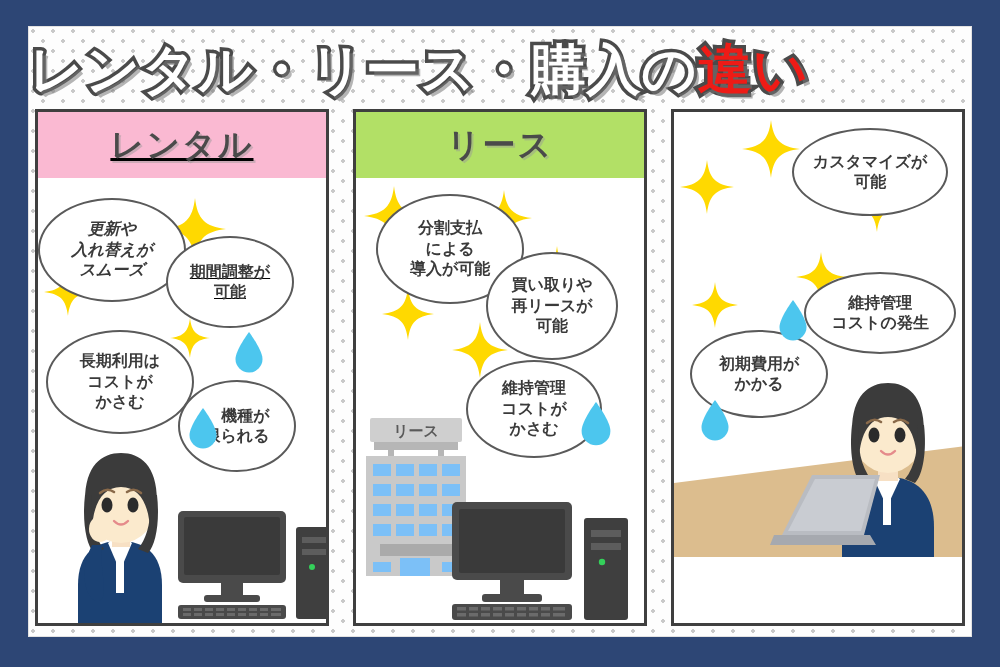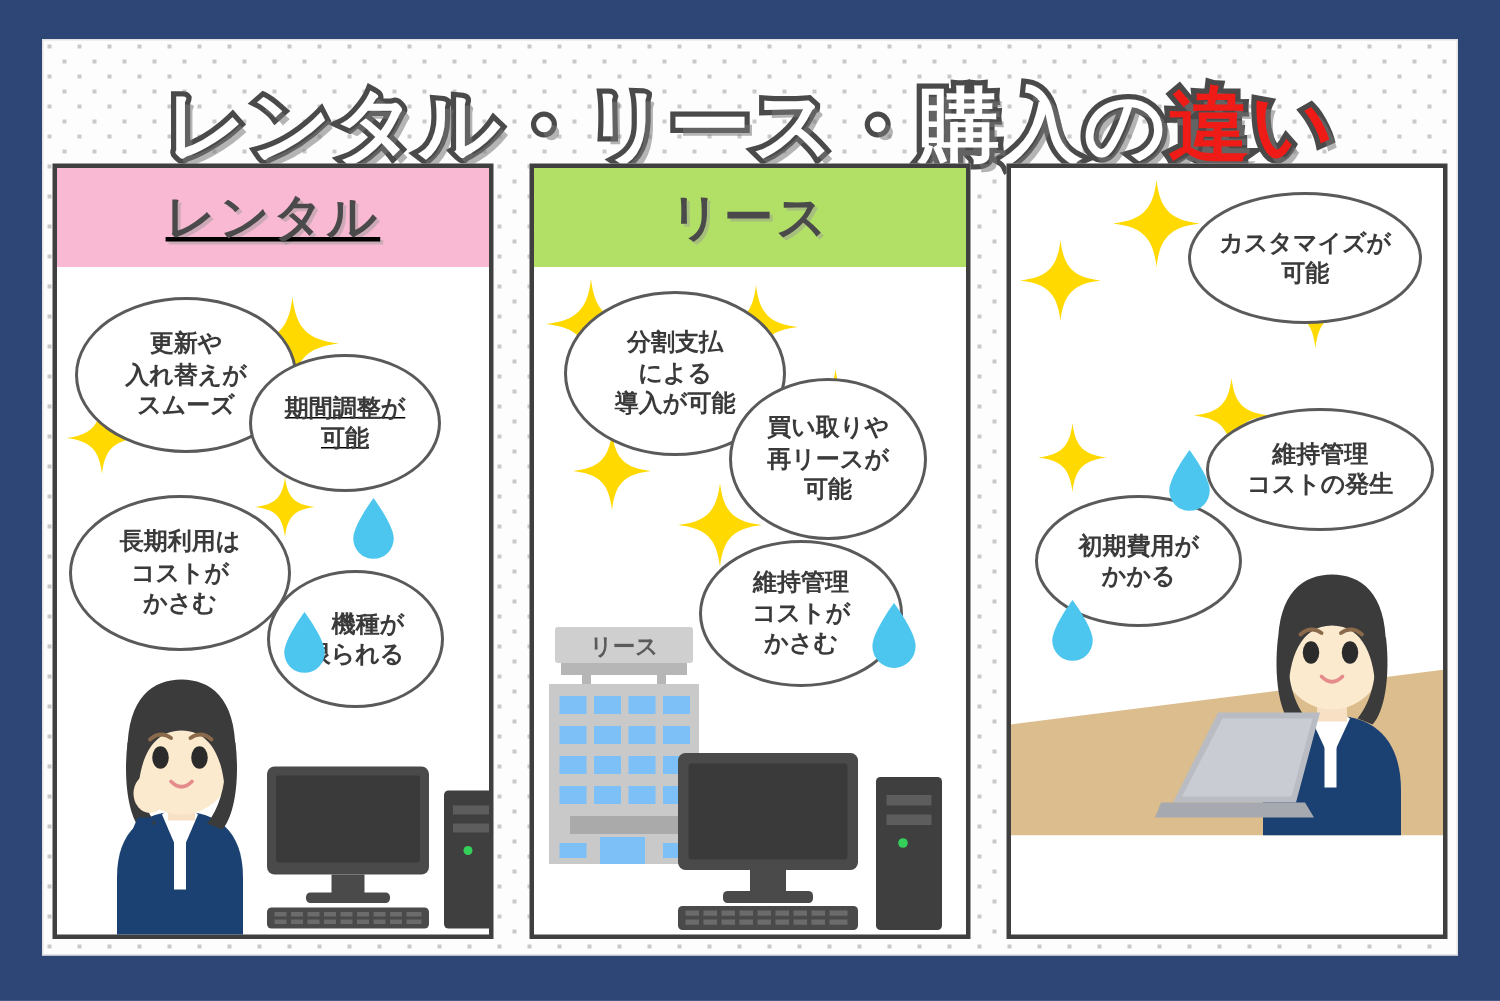--- a/index.html
+++ b/index.html
@@ -32,23 +32,22 @@
       radial-gradient(circle at 4px 4px, #c9c9c9 1.6px, transparent 1.7px),
       radial-gradient(circle at 14px 14px, #c9c9c9 1.6px, transparent 1.7px);
     background-size: 20px 20px, 20px 20px;
     box-sizing: border-box;
     border: 1px solid #e2e2e2;
   }
 
   
   #title-wrap {
     position: absolute;
-    left: 0; top: 18px;
+    left: 0; top: 4px;
     width: 100%;
-    text-align: center;
     height: 78px;
   }
   #title {
     display: inline-block;
     font-size: 54px;
     font-weight: 700;
     letter-spacing: 1px;
     line-height: 78px;
     color: #ffffff;
     -webkit-text-stroke: 7px #4a4a4a;
@@ -228,21 +227,21 @@
             <div class="sparkle" style="left:96px;top:62px;">
               <svg width="40" height="40" viewBox="0 0 100 100">
                 <path d="M50 0 C54 34 66 46 100 50 C66 54 54 66 50 100 C46 66 34 54 0 50 C34 46 46 34 50 0 Z" fill="#ffd900"></path>
               </svg>
             </div>
             <div class="sparkle" style="left:132px;top:138px;">
               <svg width="40" height="40" viewBox="0 0 100 100">
                 <path d="M50 0 C54 34 66 46 100 50 C66 54 54 66 50 100 C46 66 34 54 0 50 C34 46 46 34 50 0 Z" fill="#ffd900"></path>
               </svg>
             </div>
-            <div class="bubble" style="left: 12px; top: 18px; width: 148px; height: 104px;">
+            <div class="bubble" style="left: 0; top: 18px; width: 148px; height: 104px; font-style: italic;">
               <span>更新や<br>入れ替えが<br>スムーズ</span>
             </div>
             <div class="bubble" style="left: 128px; top: 56px; width: 128px; height: 92px; text-decoration: underline;">
               <span>期間調整が<br>可能</span>
             </div>
             <div class="bubble" style="left: 8px; top: 150px; width: 148px; height: 104px;">
               <span>長期利用は<br>コストが<br>かさむ</span>
             </div>
             <div class="bubble" style="left: 140px; top: 200px; width: 118px; height: 92px; text-align: right;">
               <span>機種が<br>限られる</span>

